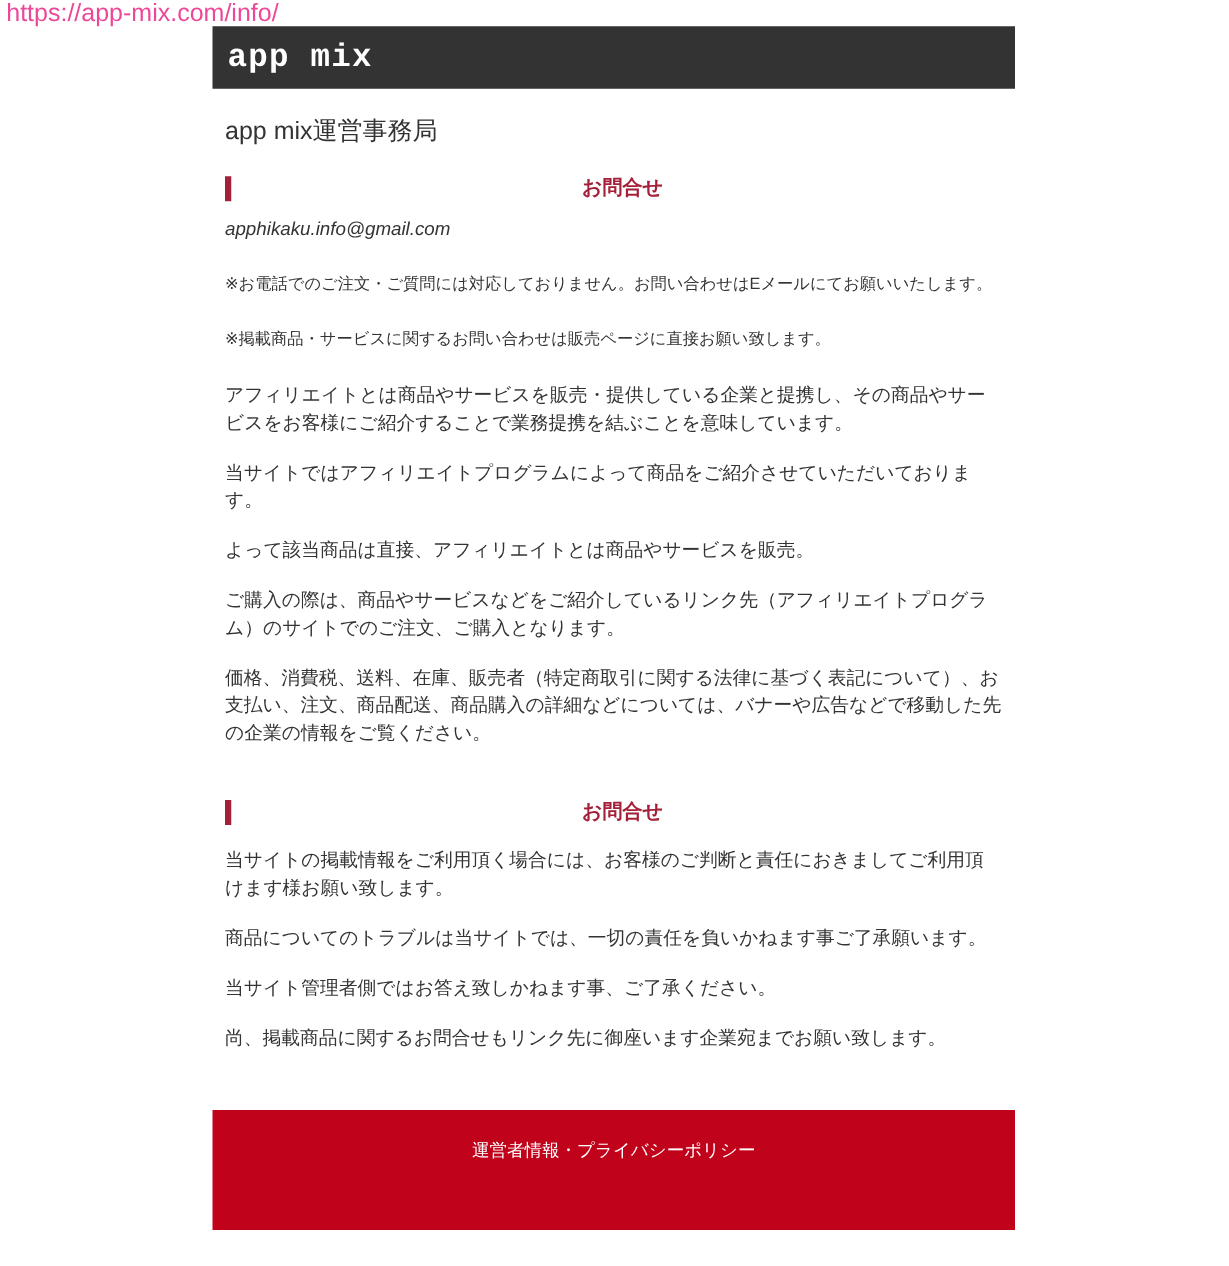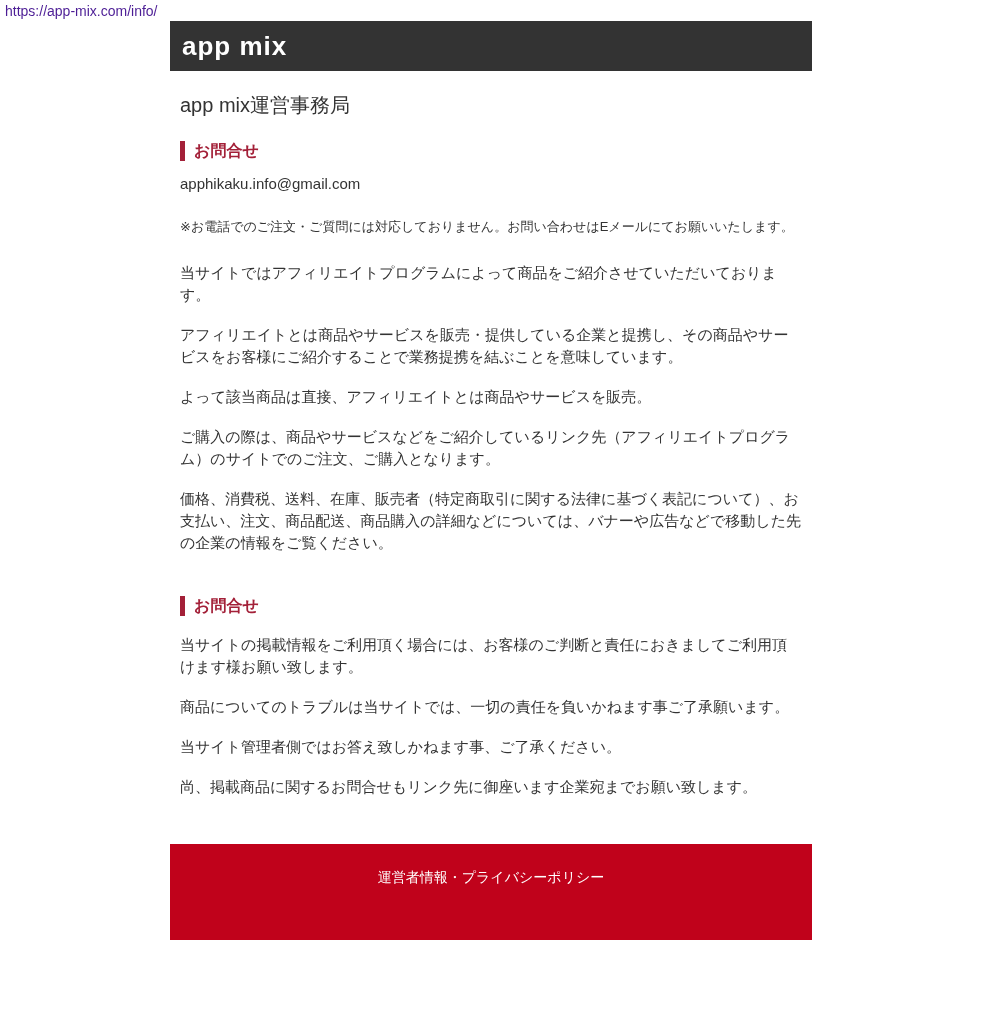--- a/index.html
+++ b/index.html
@@ -10,38 +10,38 @@
   }
   * { box-sizing: border-box; }
   html, body {
     margin: 0; padding: 0;
     width: 983px; height: 1013px;
     background: #ffffff;
     font-family: "Liberation Sans", "DejaVu Sans", sans-serif;
     color: var(--body-text);
   }
   .url-note {
-    font-size: 14px;
-    color: #4c1d95;
+    font-size: 20px;
+    color: #ec4899;
     padding: 3px 0 0 5px;
     line-height: 17px;
   }
   .container {
     width: 642px;
     margin: 1px 0 0 170px;
   }
   header.site-header {
     background: var(--header-bg);
     height: 50px;
     display: flex;
     align-items: center;
     padding-left: 12px;
   }
   h1.site-title {
-    font-family: Liberation Sans, sans-serif;
+    font-family: Liberation Mono, monospace;
     font-weight: bold;
     font-size: 26px;
     color: #ffffff;
     margin: 0;
     letter-spacing: 1px;
     cursor: pointer;
   }
   main { padding: 0 10px; }
   .operator {
     font-size: 20px;
@@ -49,30 +49,32 @@
     line-height: 20px;
   }
   h2.sec-heading {
     font-size: 16px;
     font-weight: bold;
     color: var(--accent);
     border-left: 5px solid var(--accent);
     padding-left: 9px;
     line-height: 20px;
     margin: 42px 0 14px 0;
+    text-align: center;
   }
   h2.sec-heading.first { margin-top: 26px; }
   p.body-p {
     font-size: 15px;
     line-height: 22px;
     margin: 18px 0;
   }
   p.email-p {
     font-size: 15px;
     margin: 14px 0 26px 0;
+    font-style: italic;
   }
   p.note-p {
     font-size: 13px;
     line-height: 18px;
     margin: 26px 0;
   }
   footer.site-footer {
     margin-top: 46px;
     background: var(--footer-bg);
     height: 96px;
@@ -99,25 +101,26 @@
     <h1 class="site-title">app mix</h1>
   </header>
 
   <main>
     <p class="operator">app mix運営事務局</p>
 
     <section>
       <h2 class="sec-heading first">お問合せ</h2>
       <p class="email-p">apphikaku.info@gmail.com</p>
       <p class="note-p">※お電話でのご注文・ご質問には対応しておりません。お問い合わせはEメールにてお願いいたします。</p>
+      <p class="note-p">※掲載商品・サービスに関するお問い合わせは販売ページに直接お願い致します。</p>
     </section>
 
     <section>
+      <p class="body-p">アフィリエイトとは商品やサービスを販売・提供している企業と提携し、その商品やサービスをお客様にご紹介することで業務提携を結ぶことを意味しています。</p>
       <p class="body-p">当サイトではアフィリエイトプログラムによって商品をご紹介させていただいております。</p>
-      <p class="body-p">アフィリエイトとは商品やサービスを販売・提供している企業と提携し、その商品やサービスをお客様にご紹介することで業務提携を結ぶことを意味しています。</p>
       <p class="body-p">よって該当商品は直接、アフィリエイトとは商品やサービスを販売。</p>
       <p class="body-p">ご購入の際は、商品やサービスなどをご紹介しているリンク先（アフィリエイトプログラム）のサイトでのご注文、ご購入となります。</p>
       <p class="body-p">価格、消費税、送料、在庫、販売者（特定商取引に関する法律に基づく表記について）、お支払い、注文、商品配送、商品購入の詳細などについては、バナーや広告などで移動した先の企業の情報をご覧ください。</p>
     </section>
 
     <section>
       <h2 class="sec-heading">お問合せ</h2>
       <p class="body-p">当サイトの掲載情報をご利用頂く場合には、お客様のご判断と責任におきましてご利用頂けます様お願い致します。</p>
       <p class="body-p">商品についてのトラブルは当サイトでは、一切の責任を負いかねます事ご了承願います。</p>
       <p class="body-p">当サイト管理者側ではお答え致しかねます事、ご了承ください。</p>

